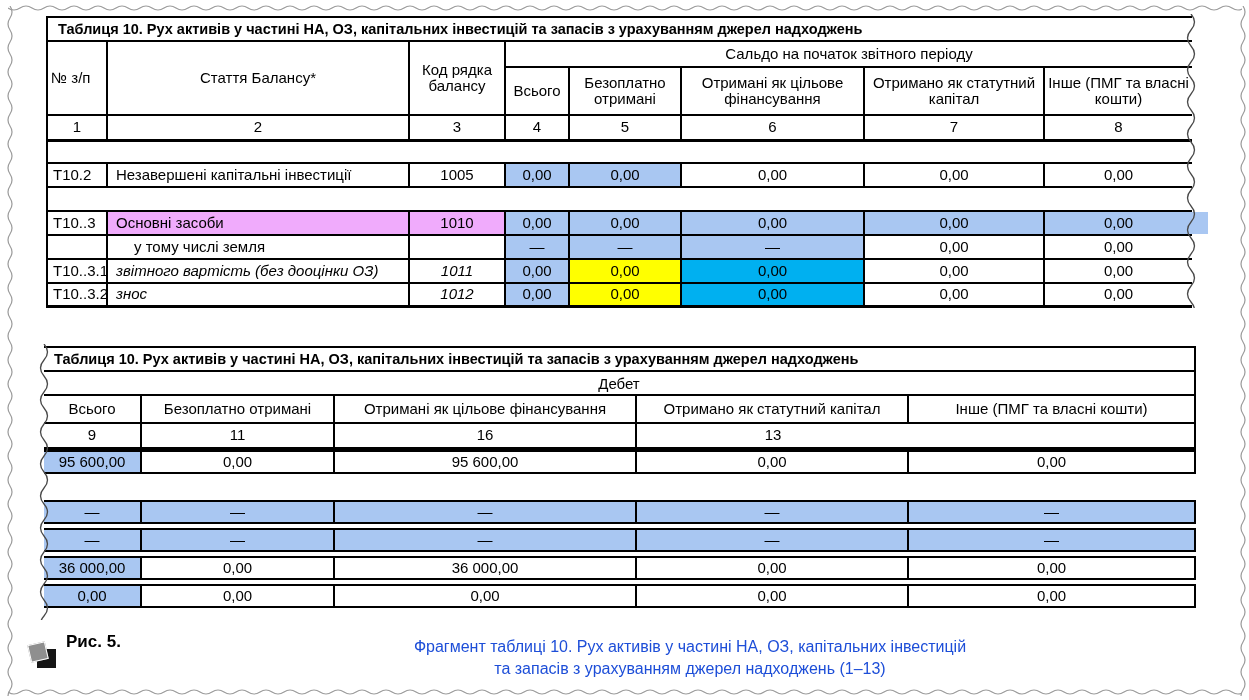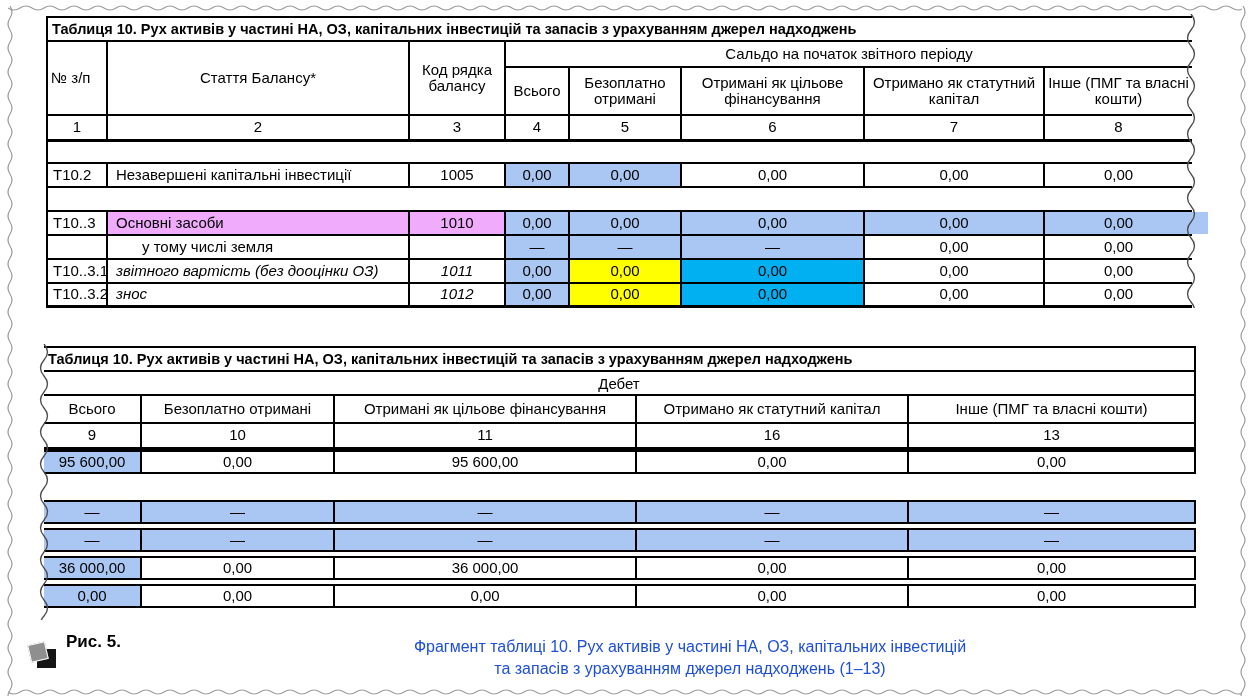--- a/index.html
+++ b/index.html
@@ -14,37 +14,37 @@
   .bg-b{background:#a9c7f2}
   .bg-y{background:#ffff00}
   .bg-c{background:#00b0f0}
   .bg-t{background:#f0abfc}
   .it{font-style:italic}
 
   
   .t1{position:absolute;left:46px;top:16px;width:1146px;
       border-left:2px solid #000;border-top:2px solid #000;
       --cols:60px 302px 96px 64px 112px 183px 180px minmax(0,1fr)}
-  .tbar{height:24px;display:flex;align-items:center;padding-left:4px;
+  .tbar{height:24px;display:flex;align-items:center;padding-left:10px;
         font-weight:bold;font-size:14.5px;border-bottom:2px solid #000;white-space:nowrap;overflow:hidden}
   .t1h{display:grid;grid-template-columns:var(--cols);grid-template-rows:26px 48px}
   .hnum{grid-area:1/1/3/2;justify-content:flex-start;border-bottom:2px solid #000}
   .hart{grid-area:1/2/3/3;border-bottom:2px solid #000}
   .hcode{grid-area:1/3/3/4;border-bottom:2px solid #000}
   .hgroup{grid-area:1/4/2/9;border-right:none;border-bottom:2px solid #000}
   .l4{grid-area:2/4/3/5}.l5{grid-area:2/5/3/6}.l6{grid-area:2/6/3/7}.l7{grid-area:2/7/3/8}
   .l8{grid-area:2/8/3/9;border-right:none}
   .l4,.l5,.l6,.l7,.l8{border-bottom:2px solid #000}
   .row{display:grid;grid-template-columns:var(--cols);height:24px;border-bottom:2px solid #000}
   .row.nums{height:26px;border-bottom:3px solid #000}
   .gap{border-bottom:2px solid #000}
   .g1{height:22px}.g2{height:24px}
   .cn{justify-content:flex-start;padding-left:5px}
   .ca{justify-content:flex-start;padding-left:8px;text-align:left}
-  .ind{padding-left:34px}
+  .ind{padding-left:26px}
   .ext{position:relative}
   .ext::after{content:"";position:absolute;right:-16px;top:0;bottom:0;width:16px;background:#a9c7f2}
   .t1 .row:last-child{border-bottom:3px solid #000}
 
   
   .t2{position:absolute;left:44px;top:346px;width:1152px;
       --cols2:98px 193px 302px 272px minmax(0,1fr)}
   .t2head{border-top:2px solid #000;border-right:2px solid #000}
   .t2 .tbar{border-bottom:2px solid #000}
   .t2group{height:24px;border-bottom:2px solid #000;display:flex;align-items:center;justify-content:center;font-size:15px}
@@ -176,21 +176,20 @@
     <div class="t2group">Дебет</div>
     <div class="row2 t2labels">
       <div class="c">Всього</div>
       <div class="c">Безоплатно отримані</div>
       <div class="c">Отримані як цільове фінансування</div>
       <div class="c">Отримано як статутний капітал</div>
       <div class="c last">Інше (ПМГ та власні кошти)</div>
     </div>
     <div class="row2 t2nums">
       <div class="c">9</div>
-      <div class="c">10</div>
       <div class="c">11</div>
       <div class="c">16</div>
       <div class="c last">13</div>
     </div>
   </div>
 
   <div class="brow mt12">
     <div class="c bg-b">95 600,00</div>
     <div class="c">0,00</div>
     <div class="c">95 600,00</div>

